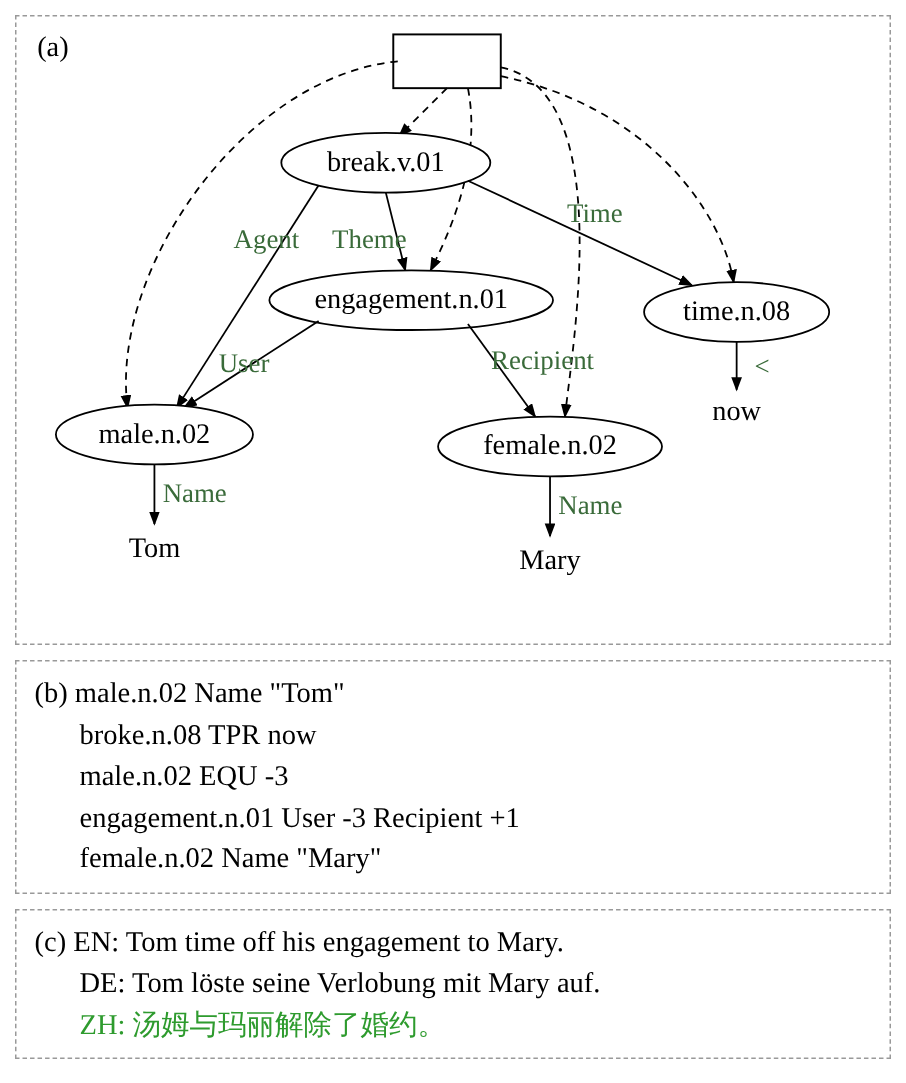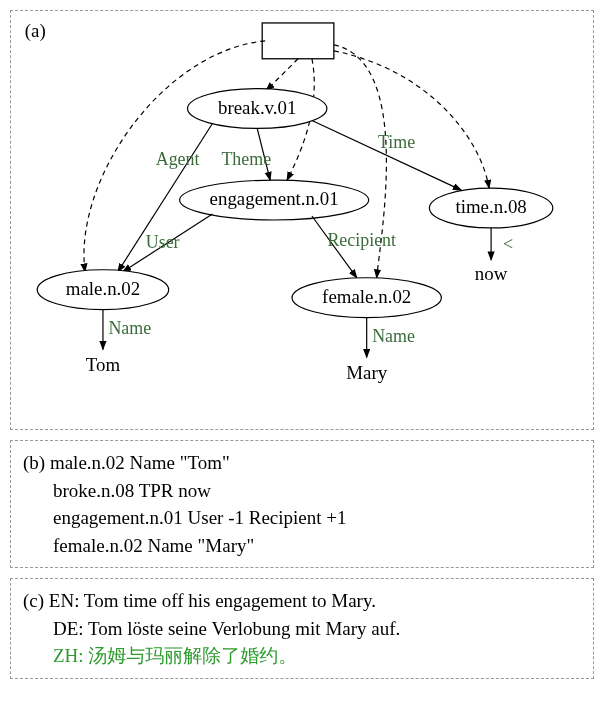--- a/index.html
+++ b/index.html
@@ -136,21 +136,22 @@
 
     <line class="edge" x1="355" y1="308" x2="355" y2="348" marker-end="url(#arrow)"></line>
     <text x="382" y="333" class="edge-label">Name</text>
     <text x="355" y="370" class="leaf-text">Mary</text>
   </svg>
 </div>
 
 <div class="panel">
   <div class="panel-b-line"><span>(b)</span> <span>male.n.02 Name "Tom"</span></div>
   <div class="panel-b-line indent">broke.n.08 TPR now</div>
-  <div class="panel-b-line indent">engagement.n.01 User -1 Recipient +1</div>
+  <div class="panel-b-line indent">male.n.02 EQU -3</div>
+  <div class="panel-b-line indent">engagement.n.01 User -3 Recipient +1</div>
   <div class="panel-b-line indent">female.n.02 Name "Mary"</div>
 </div>
 
 <div class="panel">
   <div class="panel-c-line"><span>(c)</span> <span>EN: Tom time off his engagement to Mary.</span></div>
   <div class="panel-c-line indent">DE: Tom löste seine Verlobung mit Mary auf.</div>
   <div class="panel-c-line indent zh">ZH: 汤姆与玛丽解除了婚约。</div>
 </div>
 
 </body></html>

